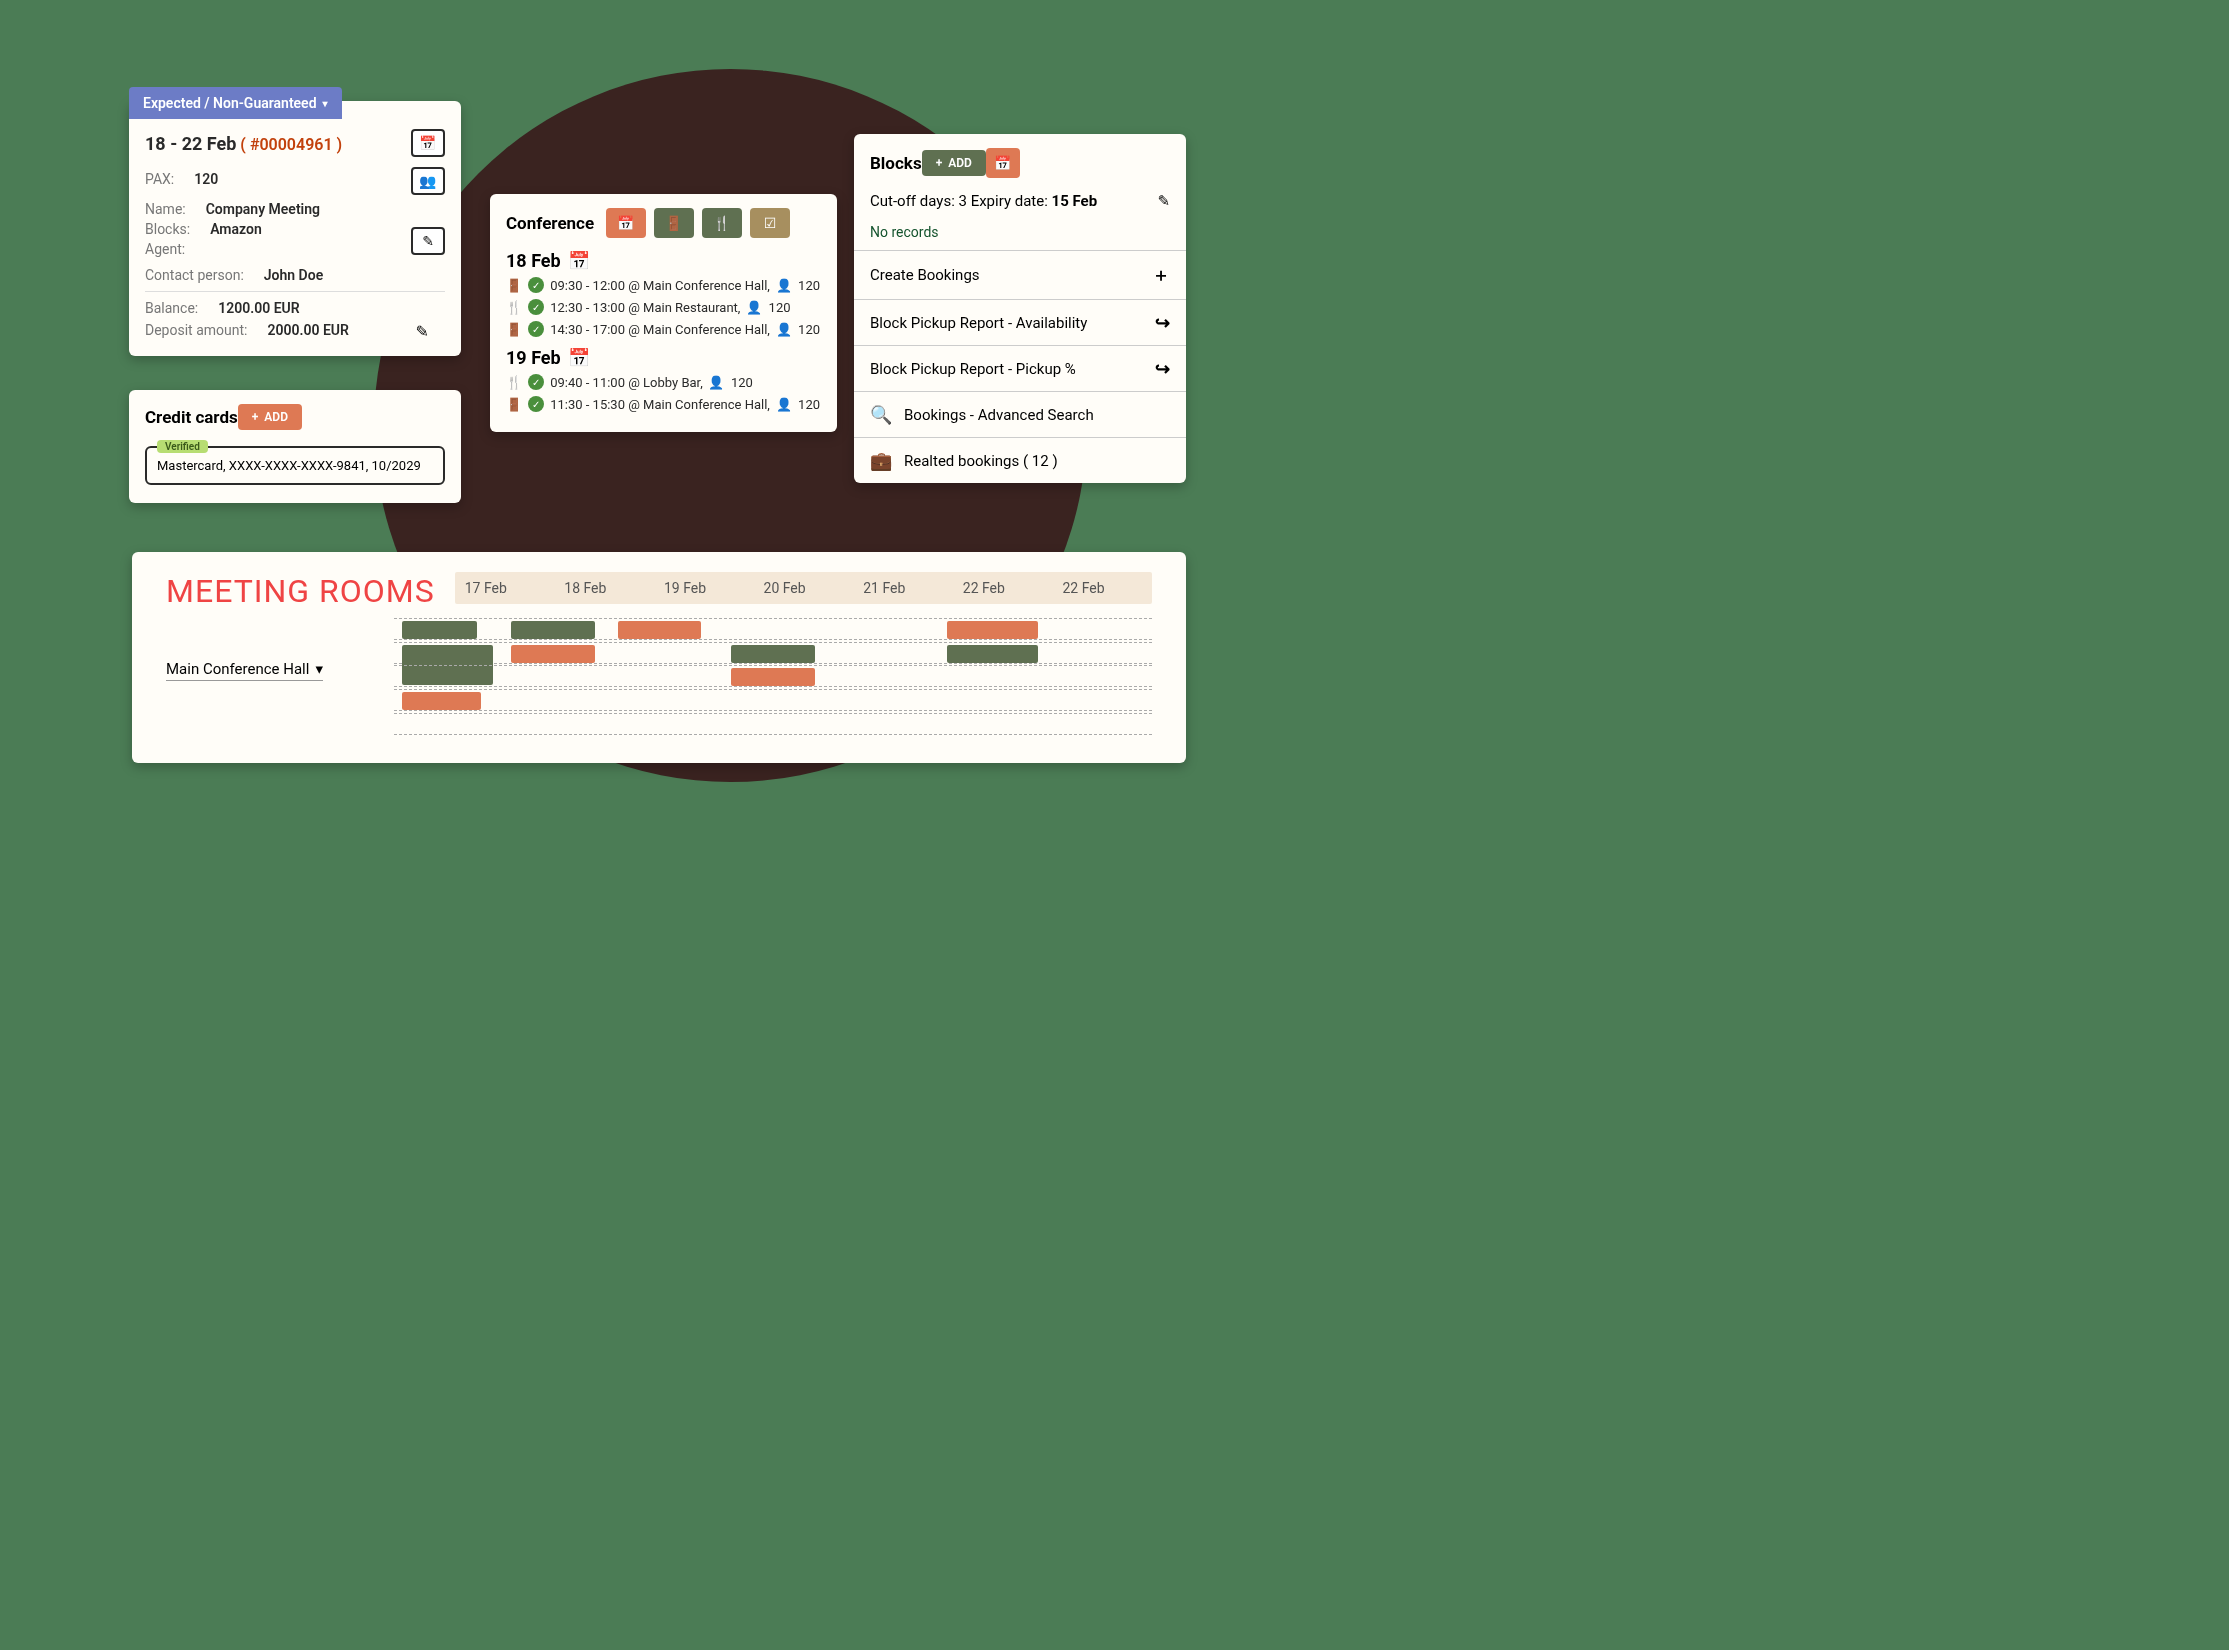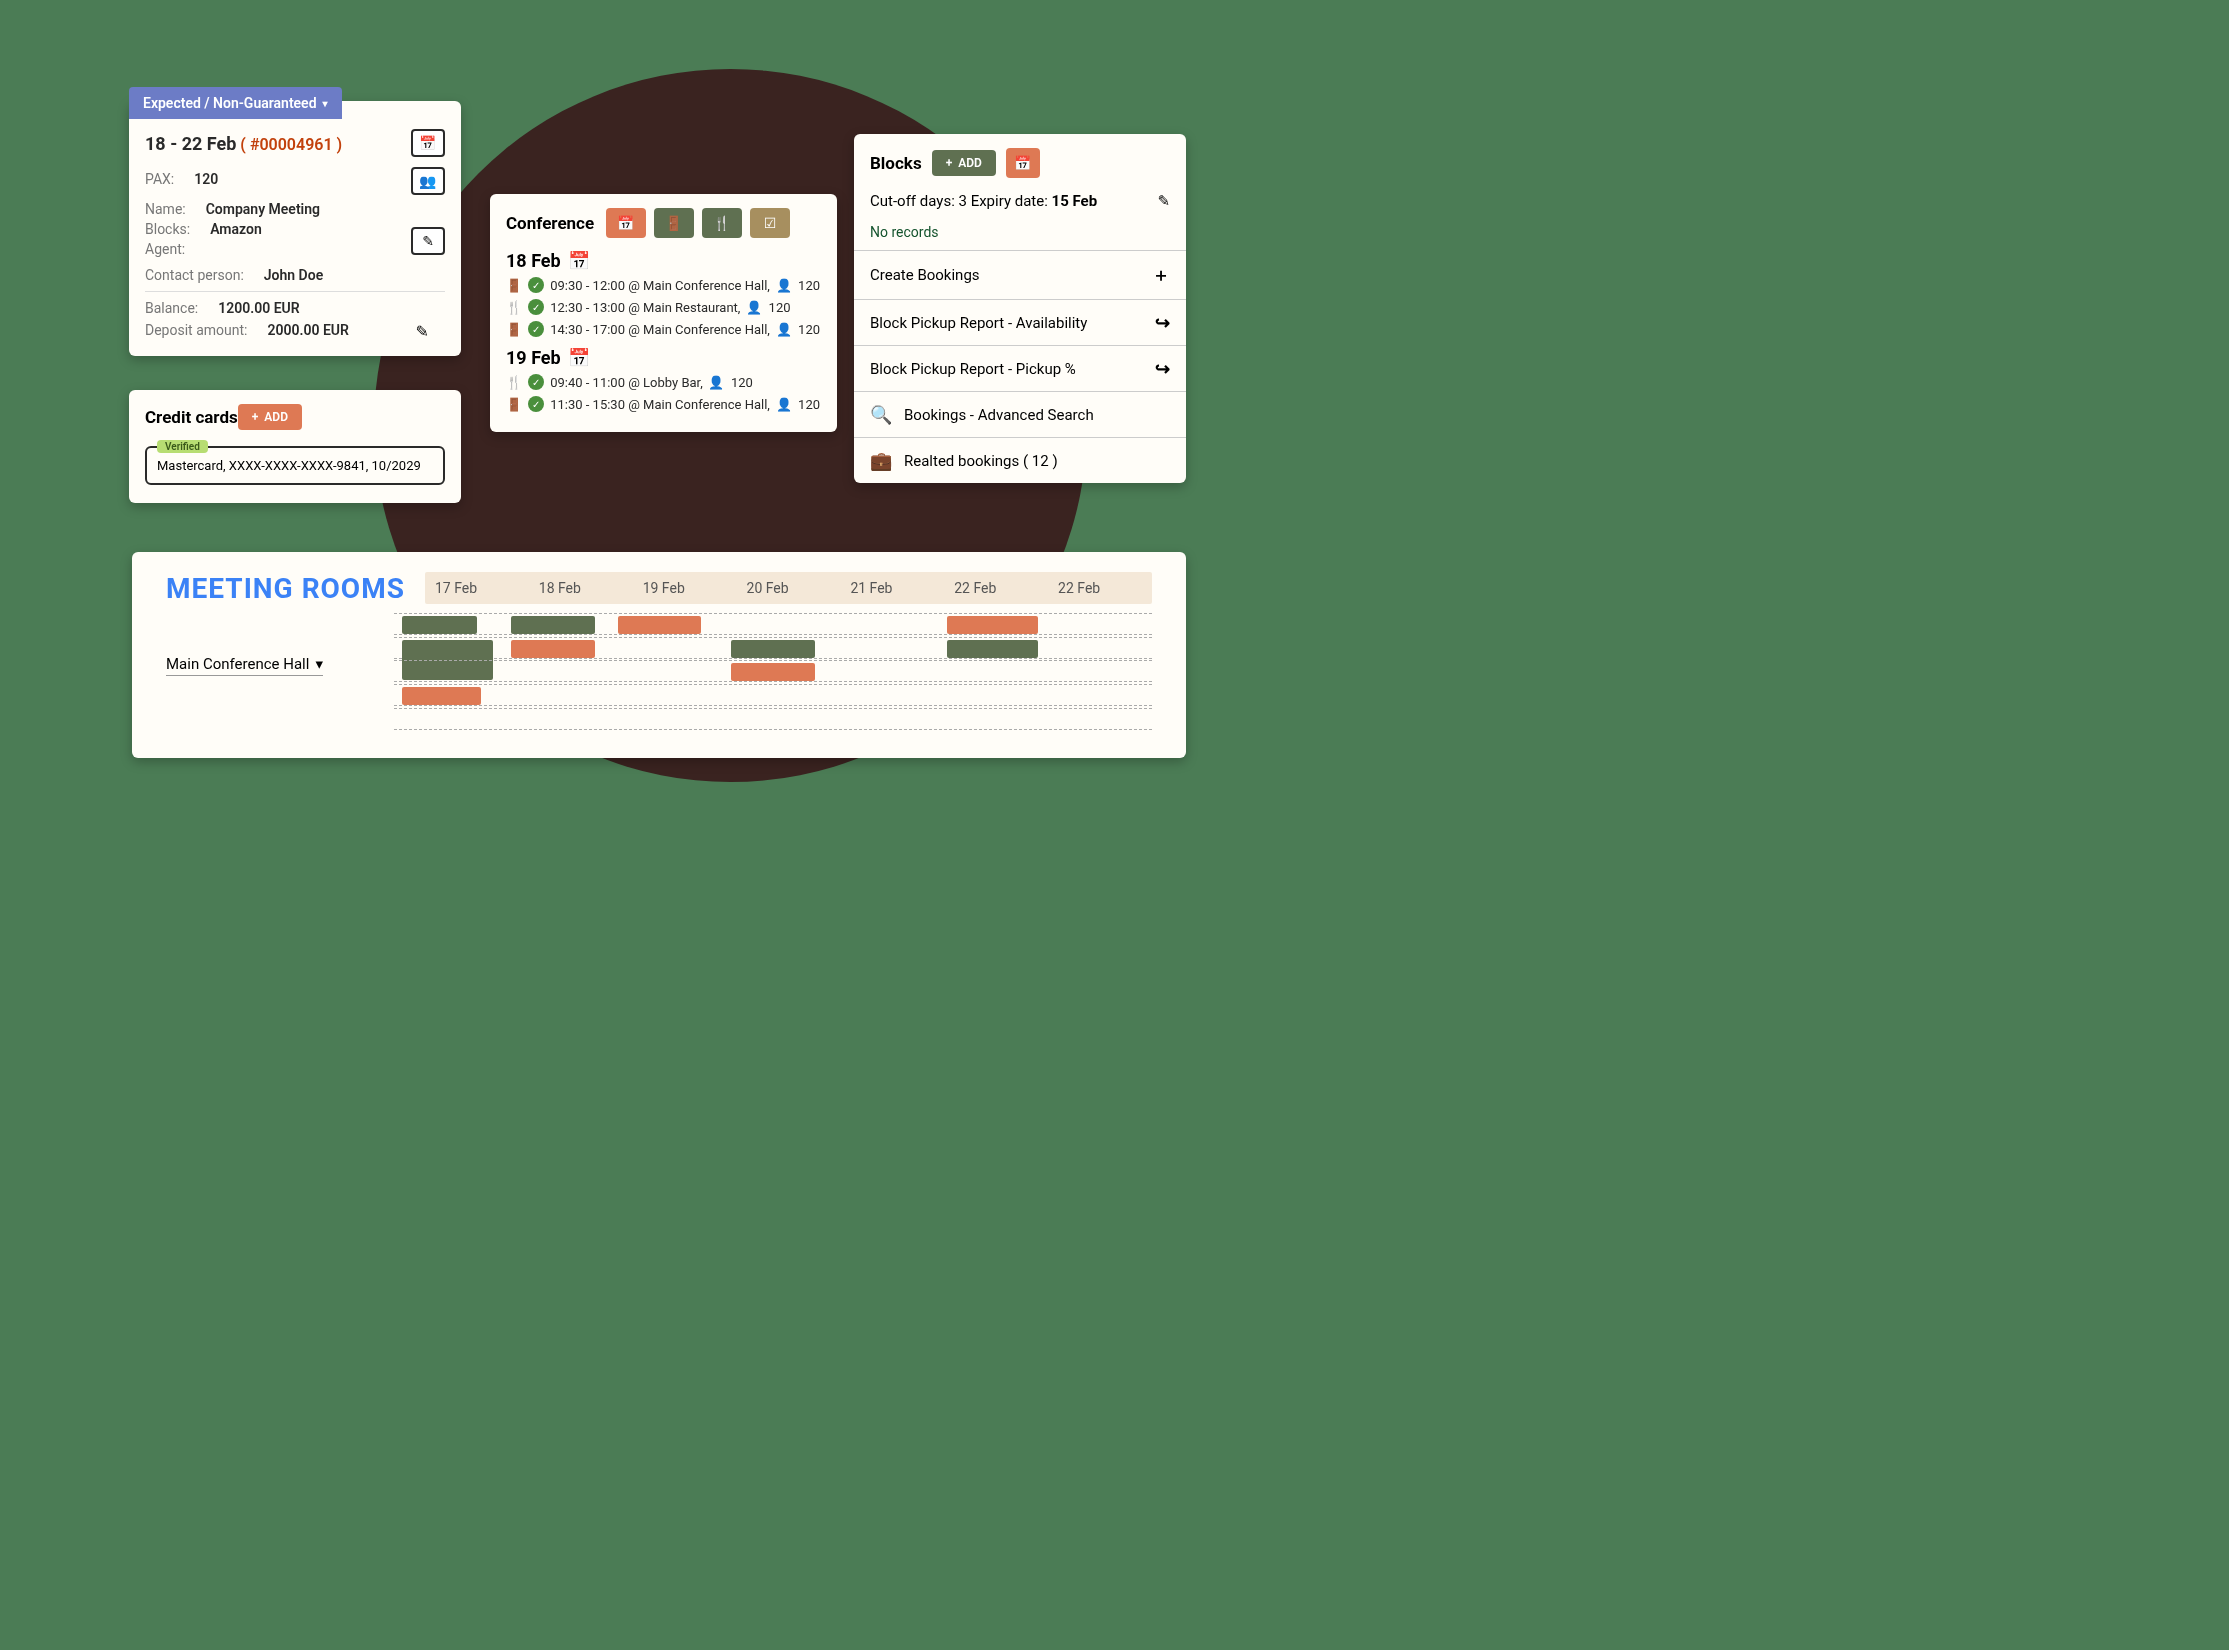--- a/index.html
+++ b/index.html
@@ -33,33 +33,33 @@
   .act-head{display:flex;align-items:center;gap:8px;margin-bottom:12px}
   .act-title{font-size:17px;font-weight:700;margin-right:4px}
   .tab-btn{width:40px;height:30px;border:none;border-radius:4px;background:#5f7051;color:#fff;display:inline-flex;align-items:center;justify-content:center;cursor:pointer;font-size:14px}
   .tab-btn.active{background:#de7954}
   .tab-btn.tan{background:#a78f5f}
   .act-date{font-size:18px;font-weight:700;margin:10px 0 6px;display:flex;align-items:center;gap:8px}
   .act-line{display:flex;align-items:center;gap:6px;font-size:13px;margin-bottom:6px;color:#2a2a2a}
   .check{width:16px;height:16px;border-radius:50%;background:#4a8f3c;color:#fff;display:inline-flex;align-items:center;justify-content:center;font-size:10px;flex-shrink:0}
   
   .blocks{left:854px;top:134px;width:332px}
-  .blocks-head{display:flex;align-items:center;gap:10px;padding:14px 16px 8px}
+  .blocks-head{display:flex;align-items:center;padding:14px 16px 8px}
   .blocks-title{font-size:17px;font-weight:700}
   .cal-btn{width:34px;height:30px;background:#de7954;border-radius:4px;border:none;color:#fff;cursor:pointer;display:inline-flex;align-items:center;justify-content:center;font-size:14px}
   .cutoff{padding:6px 16px 10px;display:flex;align-items:center;justify-content:space-between;font-size:15px}
   .norec{padding:4px 16px 10px;font-size:14px;color:#14532d}
   .block-list{border-top:1px solid #ccc}
   .block-item{display:flex;align-items:center;justify-content:space-between;padding:12px 16px;border-bottom:1px solid #ccc;font-size:15px;cursor:pointer}
   .block-item:last-child{border-bottom:none}
   .block-item .left{display:flex;align-items:center;gap:14px}
   
   .meeting{left:132px;top:552px;width:1054px;padding:20px 34px 30px}
   .meeting-top{display:flex;align-items:flex-start;gap:20px}
-  .meeting-title{font-size:28px;font-weight:700;letter-spacing:1px;color:#3b82f6;white-space:nowrap}
+  .meeting-title{font-size:32px;font-weight:400;letter-spacing:1px;color:#ef4444;white-space:nowrap}
   .date-header{display:flex;flex:1;background:#f4e8d8;border-radius:2px}
   .date-cell{flex:1;text-align:left;padding:8px 10px;font-size:14px;color:#555}
   .room-select{margin-top:26px;font-size:15px;display:inline-flex;align-items:center;gap:6px;border-bottom:1px solid #999;padding-bottom:2px;cursor:pointer}
   .gantt-wrap{display:flex;margin-top:-6px}
   .gantt-left{width:228px;padding-top:30px}
   .gantt{flex:1;position:relative;height:129px}
   .gantt-row{position:absolute;left:0;right:0;border-top:1px dashed #aaa;border-bottom:1px dashed #aaa;height:22px}
   .bar{position:absolute;height:18px;border-radius:2px;top:2px}
   .bar.green{background:#5f7051}
   .bar.orange{background:#de7954}

